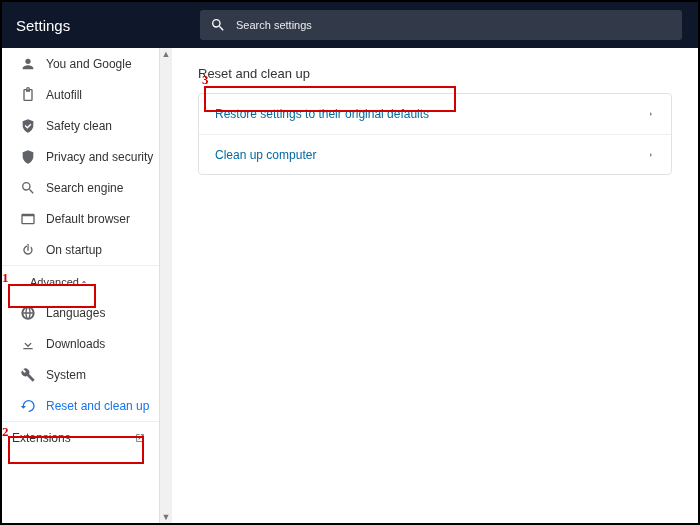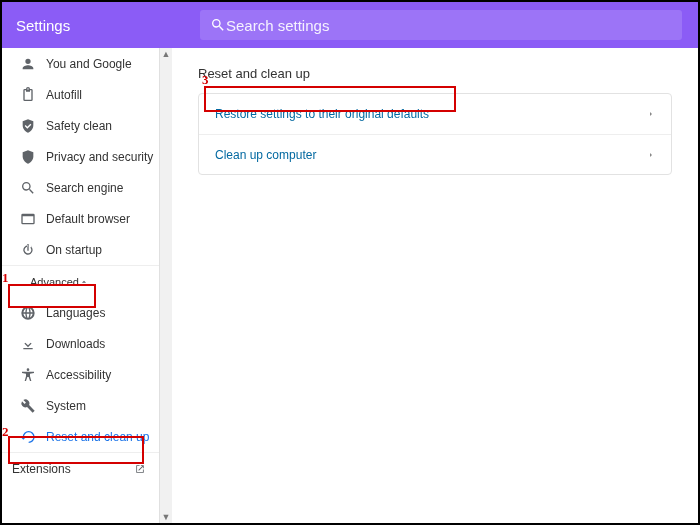--- a/index.html
+++ b/index.html
@@ -1,22 +1,22 @@
 <!DOCTYPE html>
 <html><head>
 <meta charset="utf-8">
 <style>
   * { box-sizing: border-box; margin: 0; padding: 0; font-family: Arial, sans-serif; }
   body { width: 700px; height: 525px; overflow: hidden; background: #fff; border: 2px solid #000; position: relative; }
-  .header { background: #8b5cf6; height: 46px; display: flex; align-items: center; color: #fff; }
+  .header { background: #0f172a; height: 46px; display: flex; align-items: center; color: #fff; }
   .header-title { font-size: 15px; padding-left: 14px; width: 198px; }
   .search-wrap { flex: 1; padding-right: 16px; }
   .search-box { background: rgba(255,255,255,0.15); border-radius: 3px; height: 30px; display: flex; align-items: center; padding: 0 10px; }
   .search-box svg { width: 16px; height: 16px; fill: #fff; }
-  .search-placeholder { color: rgba(255,255,255,0.9); font-size: 15px; }
+  .search-placeholder { color: rgba(255,255,255,0.9); font-size: 11px; margin-left: 10px; }
   .body { display: flex; height: calc(100% - 46px); }
   .sidebar { width: 158px; border-right: 1px solid #e0e0e0; overflow-y: auto; font-size: 12px; color: #333; position: relative; }
   .scrollbar { width: 12px; background: #f1f1f1; display: flex; flex-direction: column; justify-content: space-between; align-items: center; }
   .scroll-arrow { font-size: 9px; color: #777; line-height: 12px; }
   .sb-item { display: flex; align-items: center; height: 31px; padding-left: 14px; cursor: pointer; }
   .sb-item.selected { color: #1a73e8; }
   .sb-item-indent { padding-left: 18px; }
   .sb-icon { width: 26px; display: flex; align-items: center; justify-content: flex-start; }
   .sb-icon svg { width: 16px; height: 16px; fill: #5f6368; }
   .sb-item.selected .sb-icon svg { fill: #1a73e8; }
@@ -125,28 +125,20 @@
       <span class="sb-icon">
           <svg viewBox="0 0 24 24">
             <path d="M5 20h14v-2H5v2zM12 2L12 14l-4-4-1.4 1.4L12 17l5.4-5.6L16 10l-4 4V2h0z"></path>
           </svg>
         </span>
       <span>Downloads</span>
     </div>
     <div class="sb-item sb-item-indent">
       <span class="sb-icon">
           <svg viewBox="0 0 24 24">
-            <path d="M12 2a2 2 0 11-2 2 2 2 0 012-2zm9 5H3v2l6 1v4l-2 7h2l2-6h2l2 6h2l-2-7v-4l6-1V7z"></path>
-          </svg>
-        </span>
-      <span>Accessibility</span>
-    </div>
-    <div class="sb-item sb-item-indent">
-      <span class="sb-icon">
-          <svg viewBox="0 0 24 24">
             <path d="M22 19l-8.4-8.4A6 6 0 005 3l3.9 3.9-2 2L3 5a6 6 0 007.6 8.6L19 22z"></path>
           </svg>
         </span>
       <span>System</span>
     </div>
     <div class="sb-item sb-item-indent selected">
       <span class="sb-icon">
           <svg viewBox="0 0 24 24">
             <path d="M13 3a9 9 0 00-9 9H1l4 4 4-4H6a7 7 0 117 7v2a9 9 0 000-18z"></path>
           </svg>

